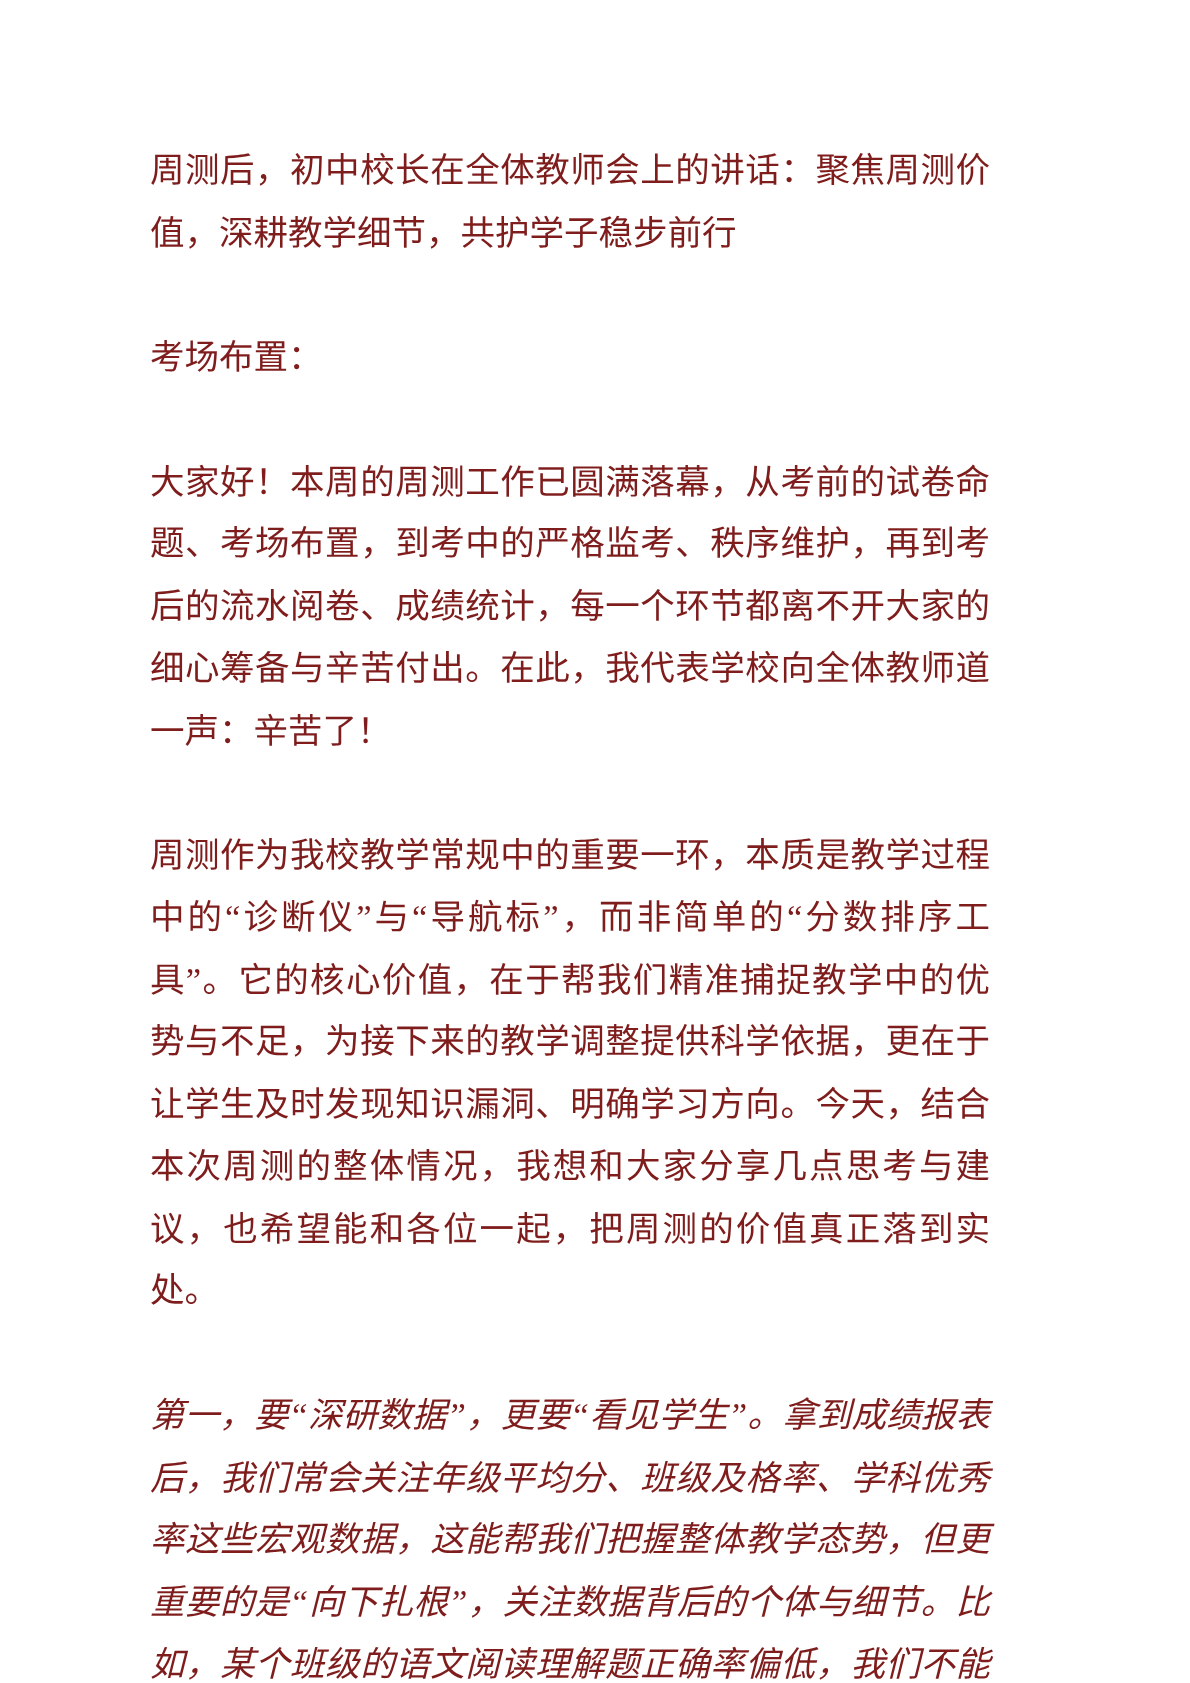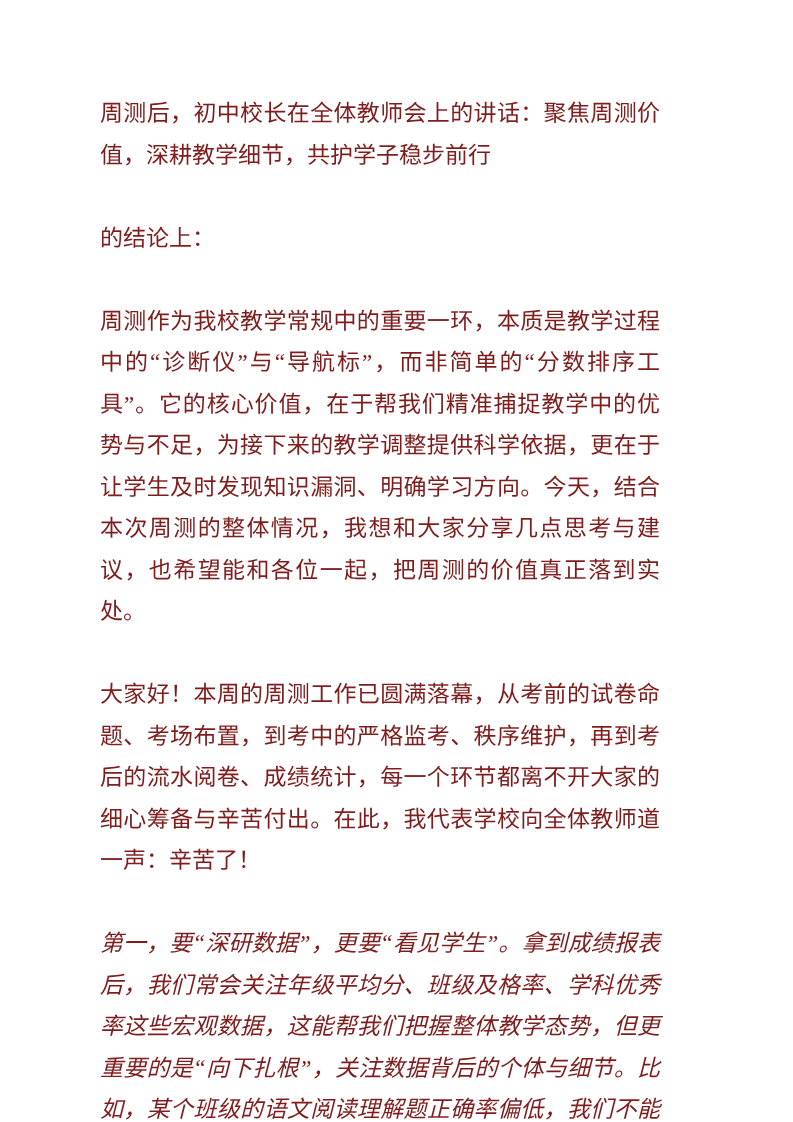--- a/index.html
+++ b/index.html
@@ -37,18 +37,18 @@
     margin-bottom: 0;
     font-style: italic;
   }
 </style>
 </head>
 <body>
 
 <div class="page">
   <div class="content">
     <p>周测后，初中校长在全体教师会上的讲话：聚焦周测价值，深耕教学细节，共护学子稳步前行</p>
-    <p>的结论上：</p>
+    <p>考场布置：</p>
+    <p>大家好！本周的周测工作已圆满落幕，从考前的试卷命题、考场布置，到考中的严格监考、秩序维护，再到考后的流水阅卷、成绩统计，每一个环节都离不开大家的细心筹备与辛苦付出。在此，我代表学校向全体教师道一声：辛苦了！</p>
     <p>周测作为我校教学常规中的重要一环，本质是教学过程中的“诊断仪”与“导航标”，而非简单的“分数排序工具”。它的核心价值，在于帮我们精准捕捉教学中的优势与不足，为接下来的教学调整提供科学依据，更在于让学生及时发现知识漏洞、明确学习方向。今天，结合本次周测的整体情况，我想和大家分享几点思考与建议，也希望能和各位一起，把周测的价值真正落到实处。</p>
-    <p>大家好！本周的周测工作已圆满落幕，从考前的试卷命题、考场布置，到考中的严格监考、秩序维护，再到考后的流水阅卷、成绩统计，每一个环节都离不开大家的细心筹备与辛苦付出。在此，我代表学校向全体教师道一声：辛苦了！</p>
     <p>第一，要“深研数据”，更要“看见学生”。拿到成绩报表后，我们常会关注年级平均分、班级及格率、学科优秀率这些宏观数据，这能帮我们把握整体教学态势，但更重要的是“向下扎根”，关注数据背后的个体与细节。比如，某个班级的语文阅读理解题正确率偏低，我们不能只停留在“这部分没学好”的结论上，还要进一步分析：是学</p>
   </div>
 </div>
 
 </body></html>

